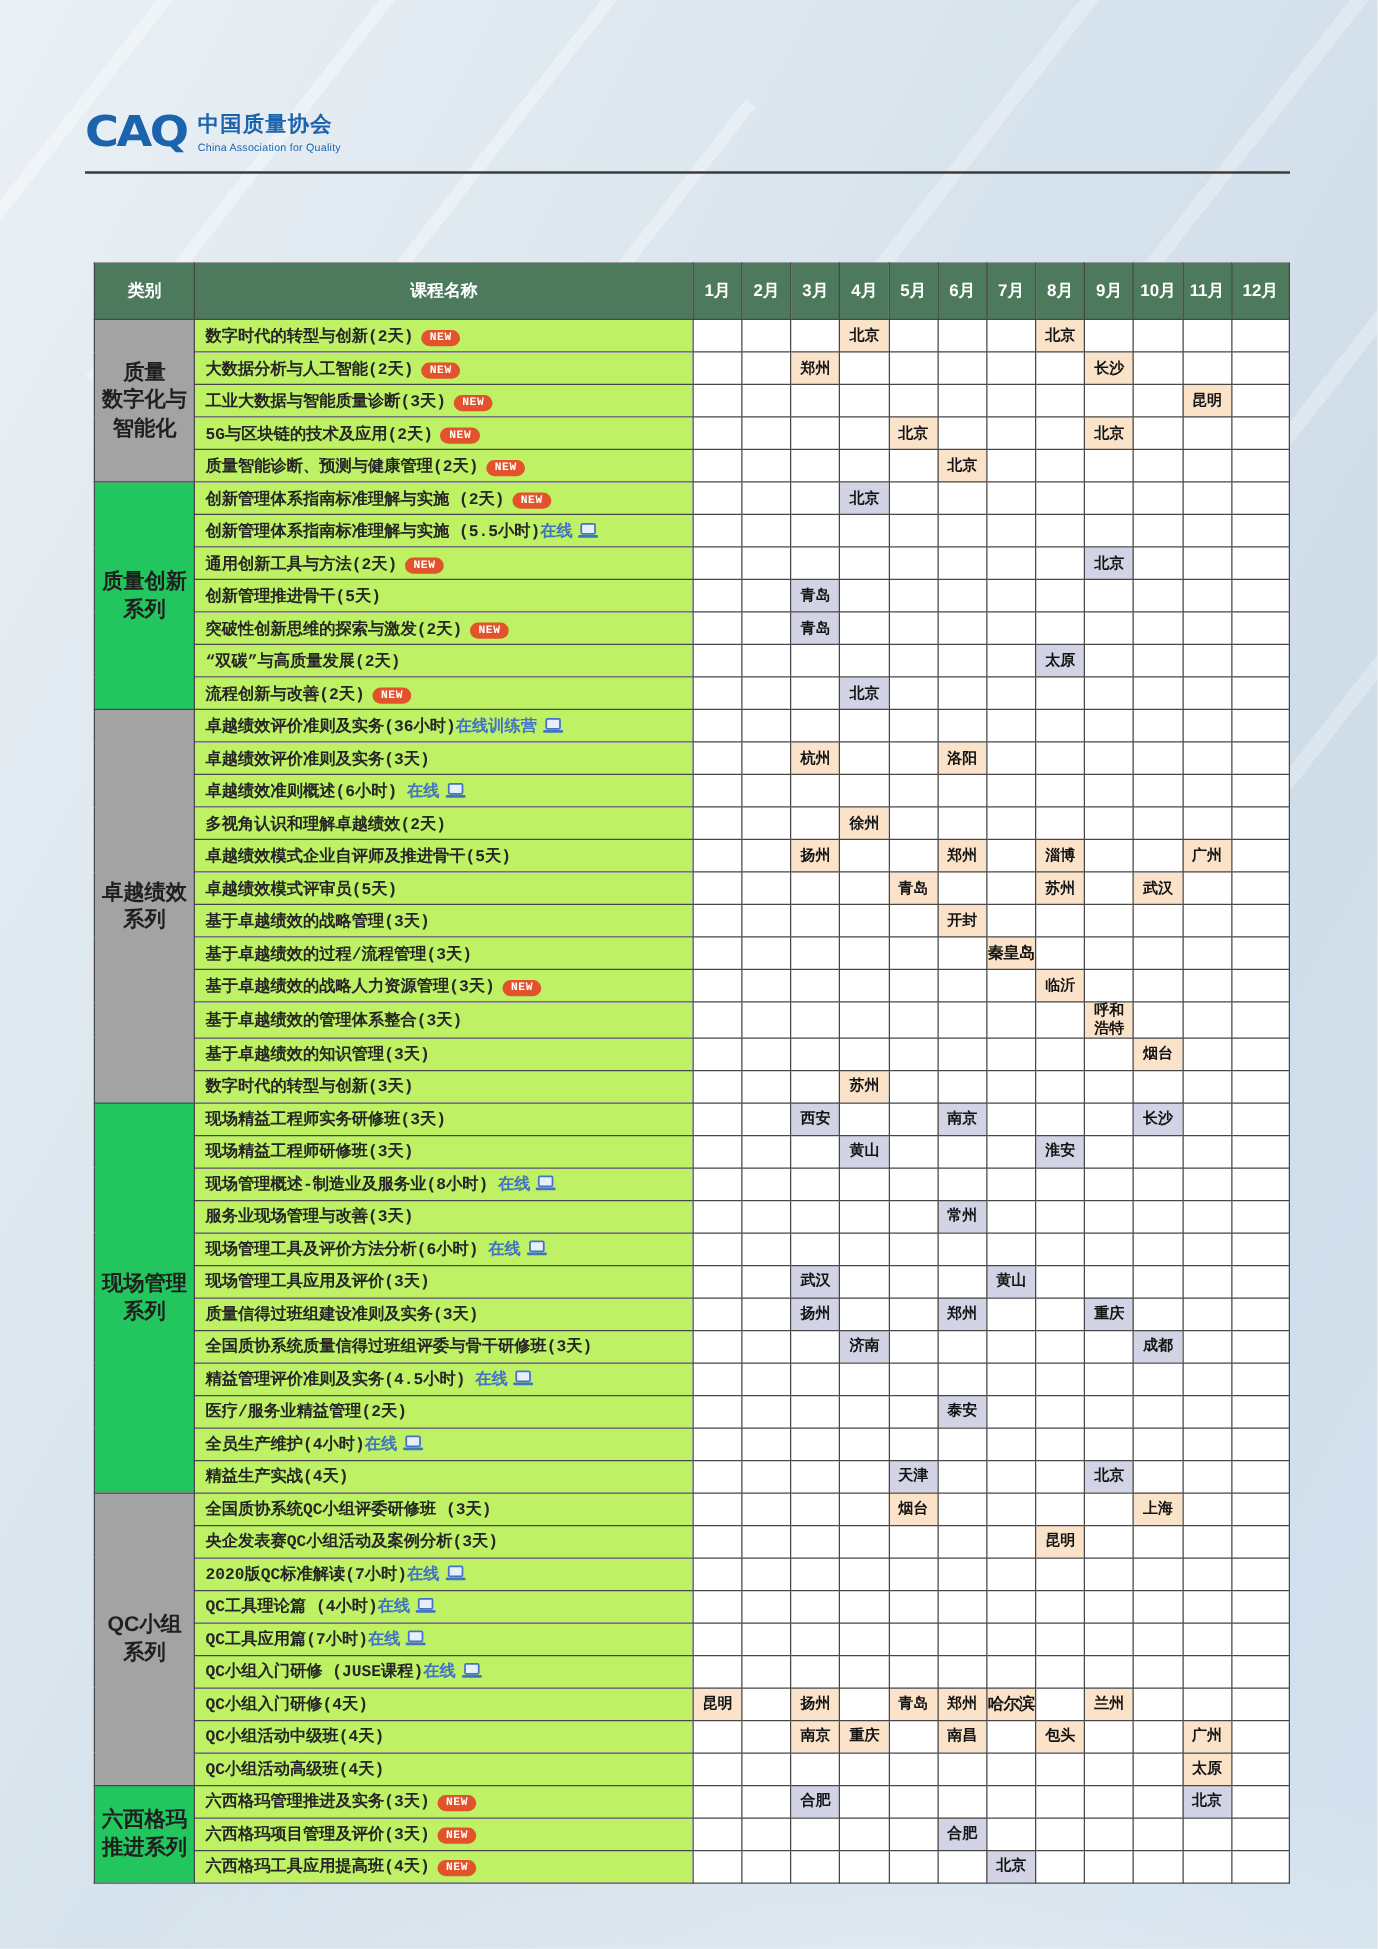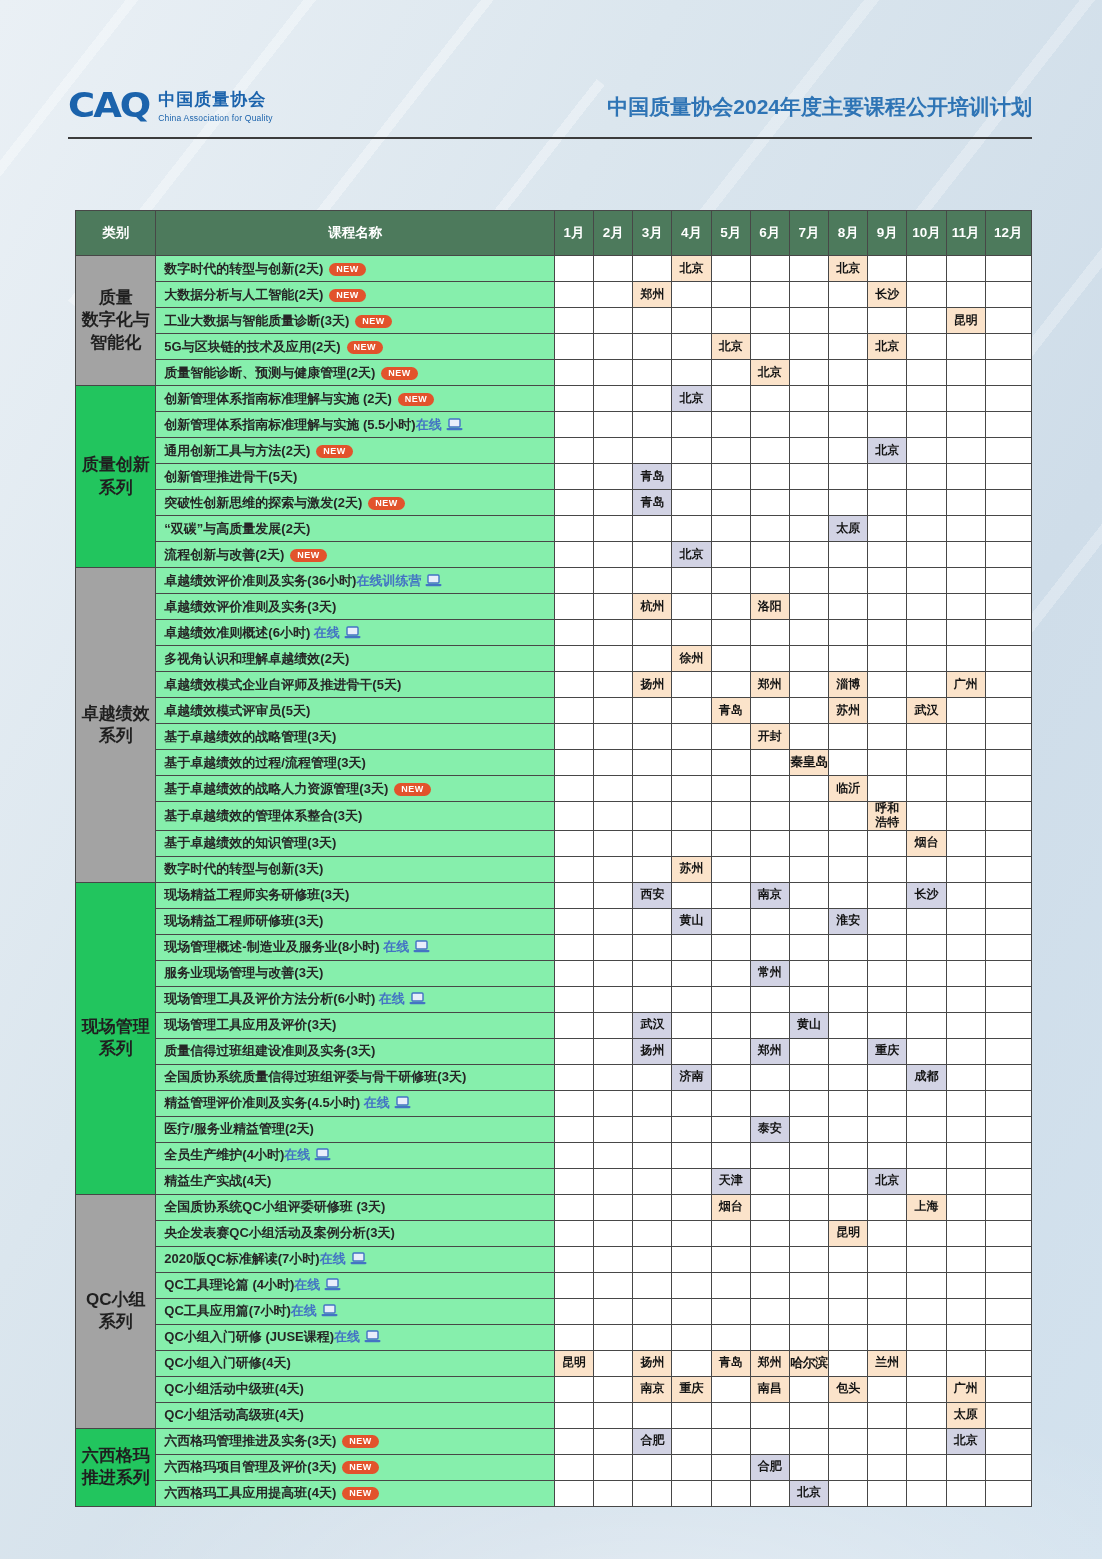--- a/index.html
+++ b/index.html
@@ -47,21 +47,21 @@
     background:#4d7a5c; color:#fff; font-size:13.5px; font-weight:700;
     height:45px; text-align:center;
   }
   .sched tbody tr{ height:26px; }
   td.cat{
     text-align:center; font-weight:800; font-size:17px; color:#1f1f1f; line-height:1.3;
     padding:2px;
   }
   td.cat.peach{ background:#a3a3a3; }
   td.cat.lavender{ background:#22c55e; }
-  td.course{ background:#86efac; padding:2px 4px 2px 8px; font-size:13px; font-weight:700; color:#262626; white-space:nowrap; overflow:hidden; }
+  td.course{ background:#bef264; padding:2px 4px 2px 8px; font-size:13px; font-weight:700; color:#262626; white-space:nowrap; overflow:hidden;font-family:Liberation Mono, monospace; }
   td.mcell{ background:#fff; text-align:center; vertical-align:middle;
     font-size:12px; font-weight:700; color:#141414; padding:0; line-height:1.15; }
   td.mcell.fill.peach{ background:#fbe3ca; }
   td.mcell.fill.lavender{ background:#d2d3e4; }
   td.mcell.sm{ font-size:13px; letter-spacing:-.5px; }
   .badge{
     display:inline-block; margin-left:6px; padding:1px 7px 2px;
     background:#e2532c; color:#fff; font-size:9px; font-weight:800;
     border-radius:9px; letter-spacing:.5px; vertical-align:1px;
   }
@@ -78,21 +78,20 @@
 
   <div class="hdr">
     <div class="hdr-row">
       <div class="logo">
         <div class="logo-caq">CAQ</div>
         <div class="logo-names">
           <div class="logo-cn">中国质量协会</div>
           <div class="logo-en">China Association for Quality</div>
         </div>
       </div>
-      <div class="title"><span>中国质量协会</span><span class="yr">2024</span><span>年度主要课程公开培训计划</span></div>
     </div>
     <div class="rule"></div>
   </div>
 
   <table class="sched">
     <colgroup>
         <col style="width: 80px;">
         <col style="width: 397px;">
         <col style="width: 39px;">
         <col style="width: 39px;">

